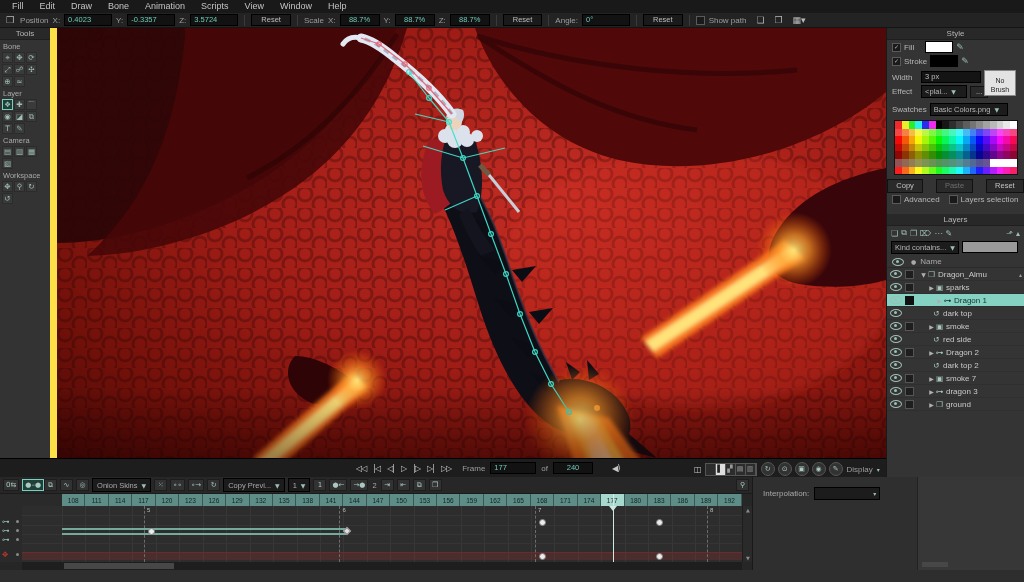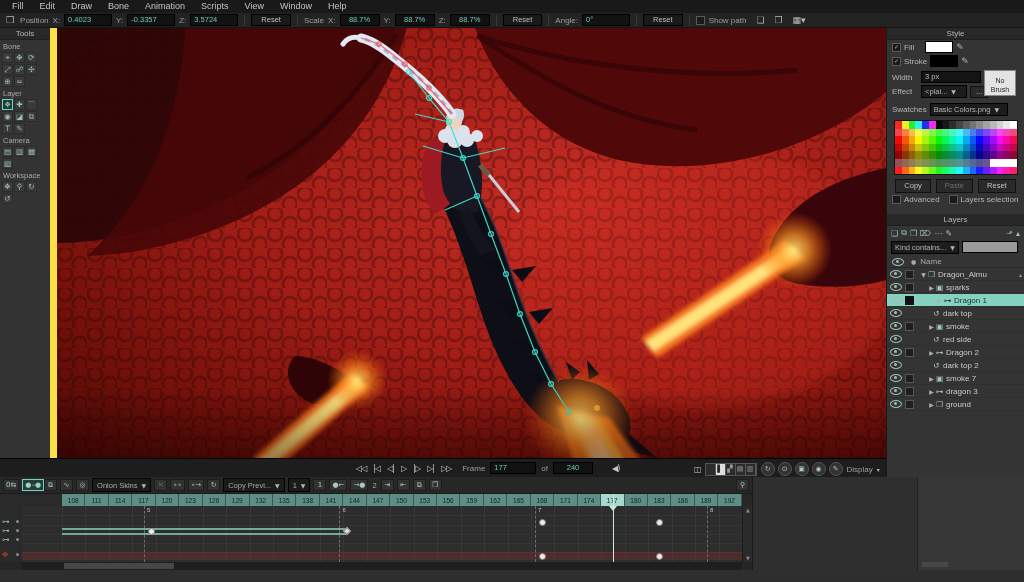--- a/index.html
+++ b/index.html
@@ -505,21 +505,21 @@
           <div style="background: rgb(31, 249, 249);"></div>
           <div style="background: rgb(31, 177, 249);"></div>
           <div style="background: rgb(31, 104, 249);"></div>
           <div style="background: rgb(31, 31, 249);"></div>
           <div style="background: rgb(104, 31, 249);"></div>
           <div style="background: rgb(177, 31, 249);"></div>
           <div style="background: rgb(249, 31, 249);"></div>
           <div style="background: rgb(249, 31, 177);"></div>
           <div style="background: rgb(249, 31, 104);"></div>
         </div>
-      <div class="srow" style="justify-content:center;gap:5px;">
+      <div class="srow" style="justify-content:center;gap:13px;">
         <span class="sbtn">Copy</span>
         <span class="sbtn dim">Paste</span>
         <span class="sbtn">Reset</span>
       </div>
       <div class="srow" style="gap:3px;">
         <span class="chkbox"></span>
         <span>Advanced</span>
         <span class="chkbox" style="margin-left:6px;"></span>
         <span>Layers selection</span>
       </div>
@@ -813,20 +813,26 @@
     <div id="playhead" style="left: 613.075px;"></div>
     <div id="playtri" style="left: 609.075px; top: 29px;"></div>
     <div id="vscroll">
       <span class="arr ico" style="top:1px;">▲</span>
         <span class="arr ico" style="bottom:1px;">▼</span>
     </div>
     <div id="hscroll">
         <div class="handle"></div>
       </div>
     <div id="keypanel">
+      <div style="display:flex;align-items:center;gap:5px;padding:10px 0 0 10px;">
+        <span>Interpolation:</span>
+        <span class="sdrop" style="min-width:58px;justify-content:flex-end;">
+            <span class="car ico">▾</span>
+          </span>
+      </div>
     </div>
     <div id="tlcorner">
         <div class="mini"></div>
       </div>
   </div>
 
 
 </div>
 
 </body></html>

